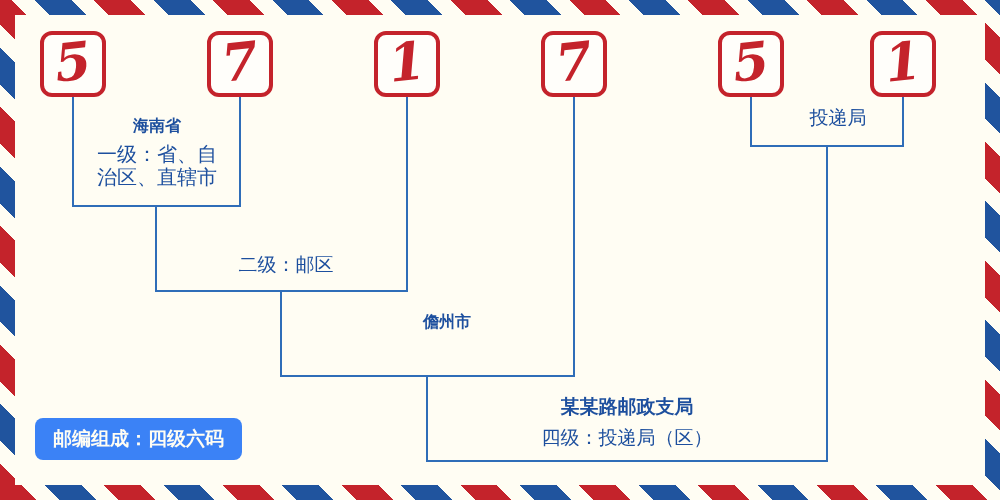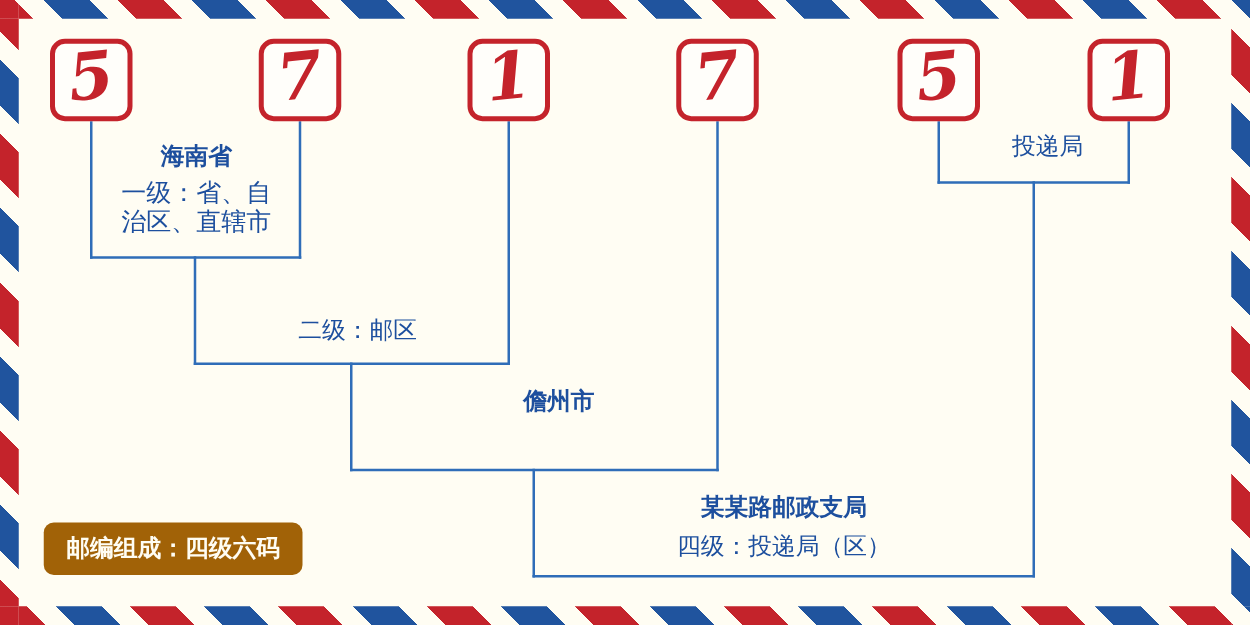--- a/index.html
+++ b/index.html
@@ -65,29 +65,29 @@
   .note {
     position: absolute;
     transform: translateX(-50%);
     color: #1d4f9e;
     font-size: 19px;
     line-height: 23px;
     text-align: center;
     white-space: nowrap;
     z-index: 2;
   }
-  .note.place { font-weight: bold; font-size: 19px; }
+  .note.place { font-weight: bold; font-size: 16px; }
   .note.multiline { white-space: pre-line; font-size: 20px; }
 
   
   .badge {
     position: absolute;
     left: 35px;
     top: 418px;
-    background: #a16207;
+    background: #3b82f6;
     color: #fffdf3;
     font-weight: bold;
     font-size: 19px;
     padding: 8px 18px;
     border-radius: 8px;
     z-index: 2;
   }
 </style>
 </head>
 <body>

